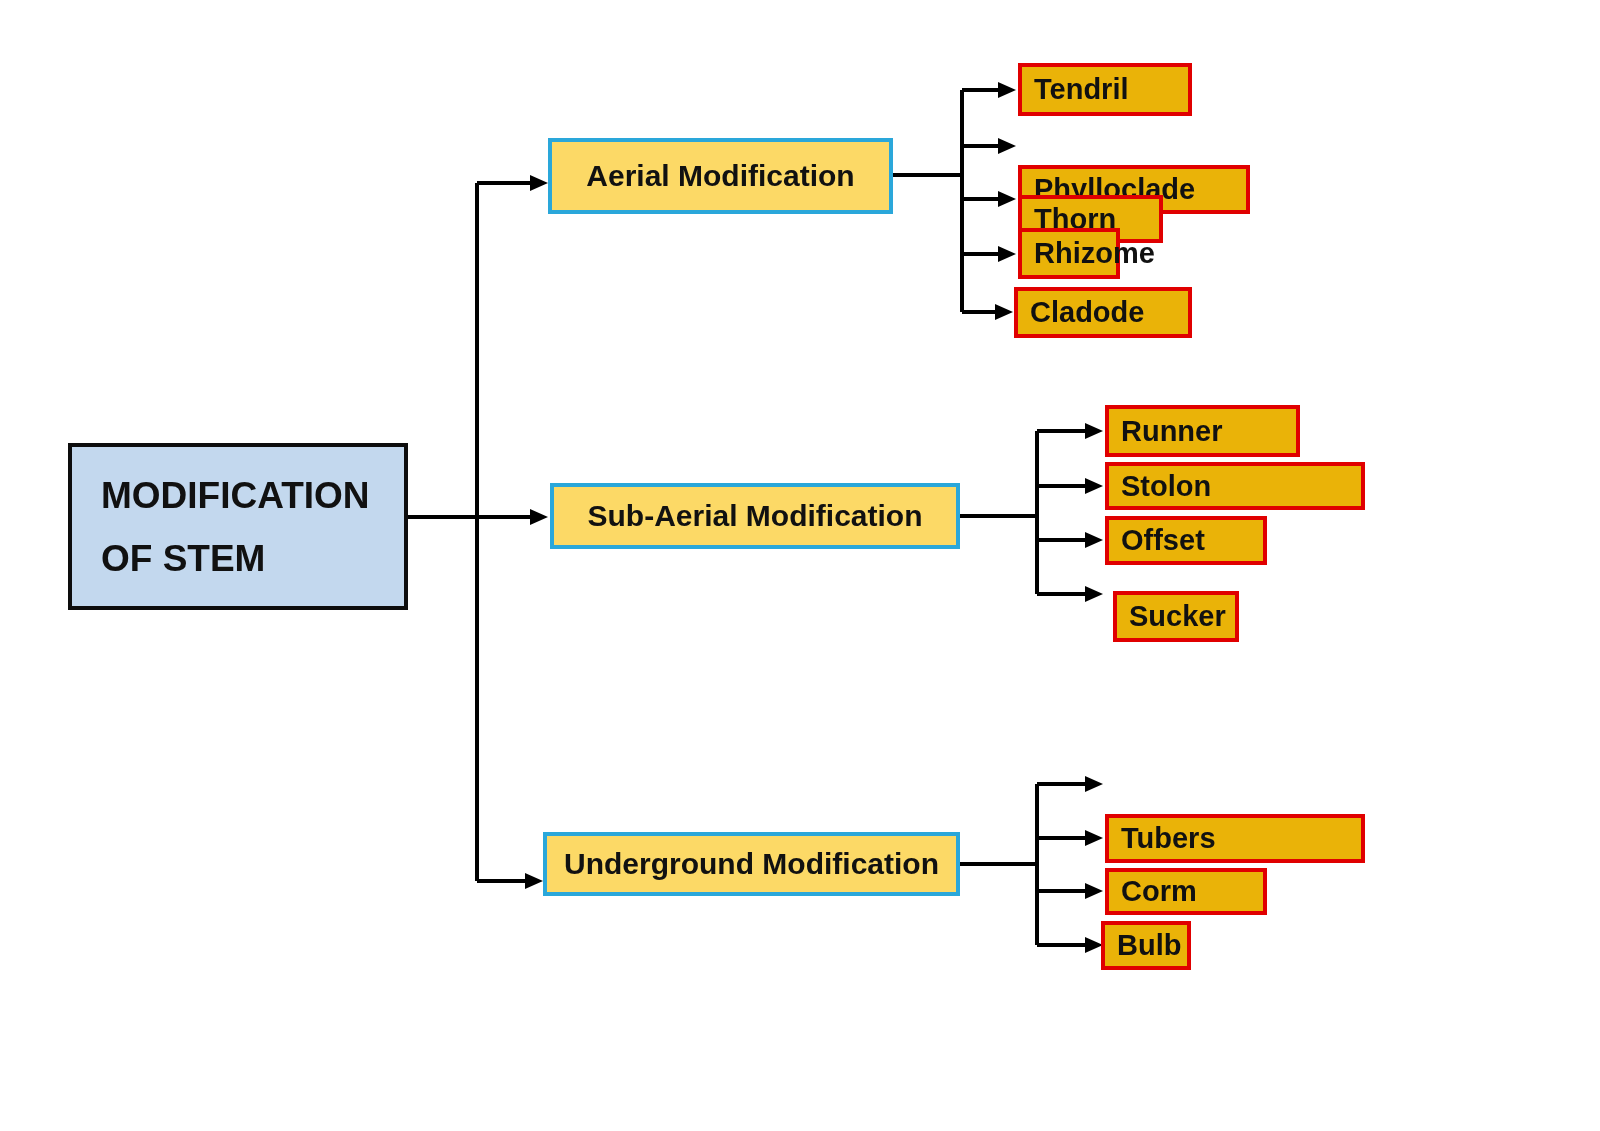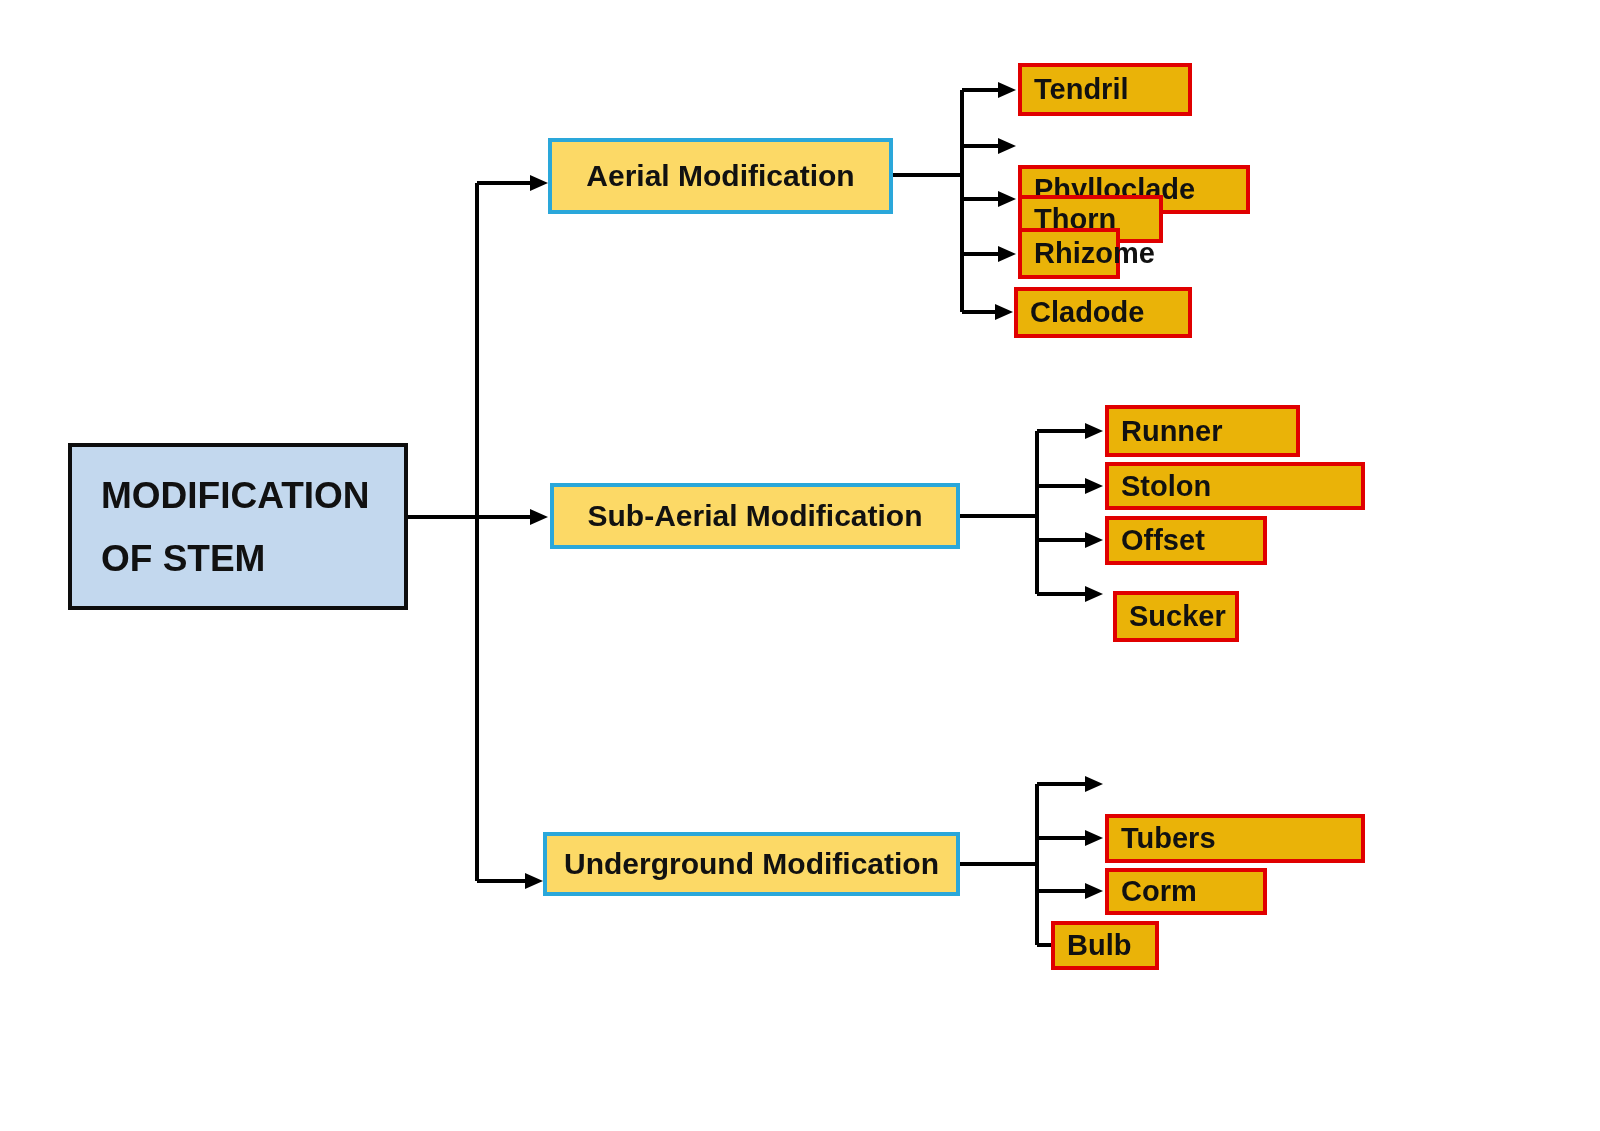--- a/index.html
+++ b/index.html
@@ -155,17 +155,17 @@
   <div class="node leaf-node" style="left:1105px; top:591px; width:126px; height:51px;margin-left:8px;">
     <span>Sucker</span>
   </div>
 
   <div class="node leaf-node" style="left:1105px; top:814px; width:260px; height:49px;">
     <span>Tubers</span>
   </div>
   <div class="node leaf-node" style="left:1105px; top:868px; width:162px; height:47px;">
     <span>Corm</span>
   </div>
-  <div class="node leaf-node" style="left:1051px; top:921px; width:108px; height:49px;">
+  <div class="node leaf-node" style="left:1101px; top:921px; width:90px; height:49px;">
     <span>Bulb</span>
   </div>
 
 </div>
 
 </body></html>

